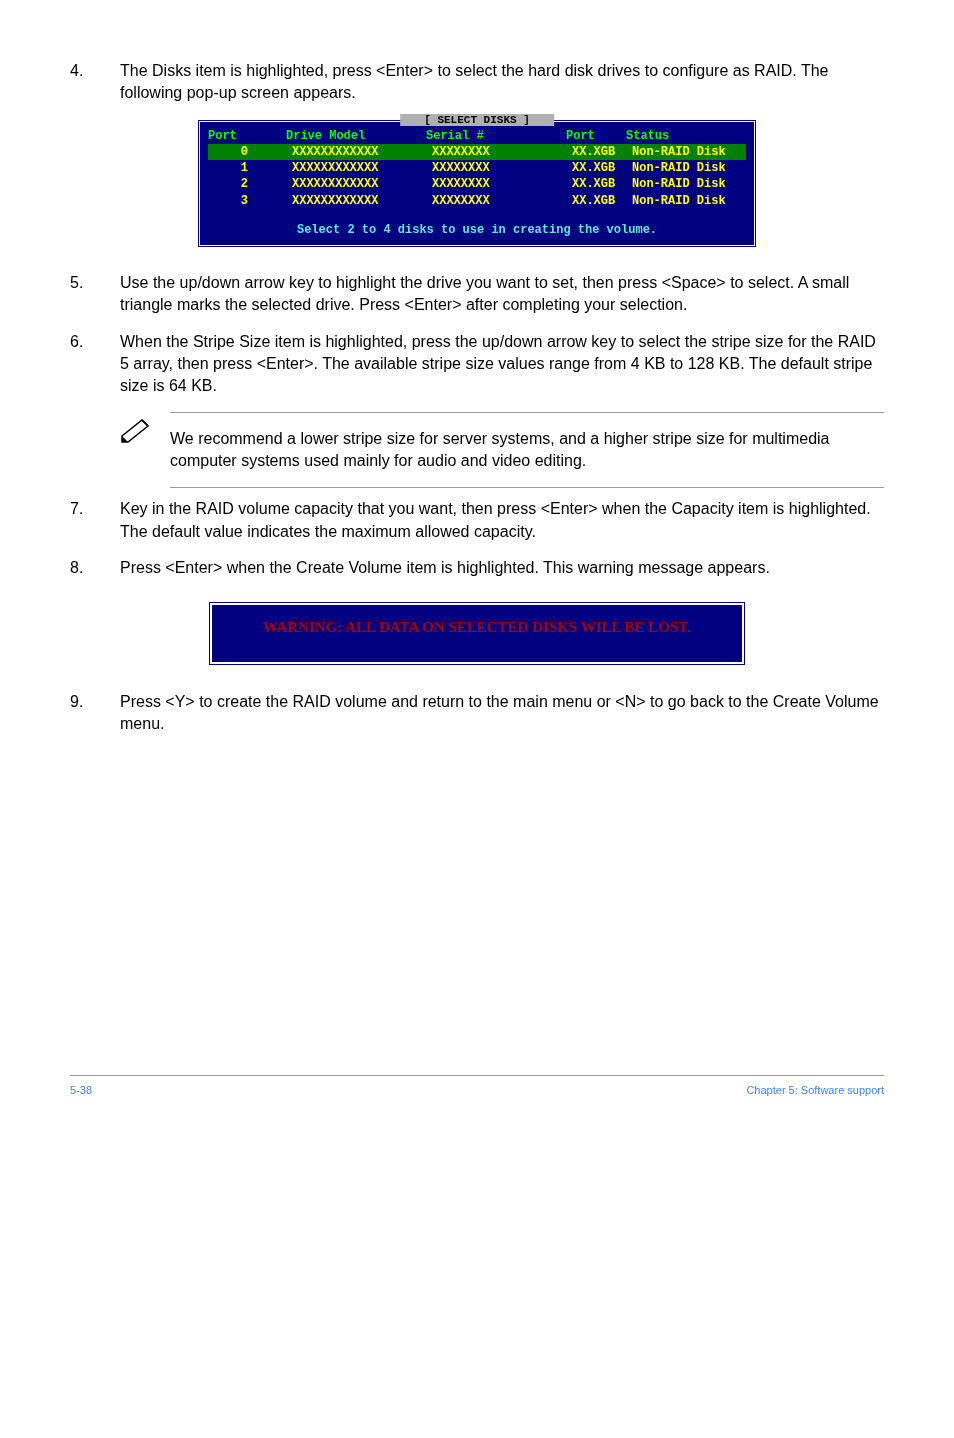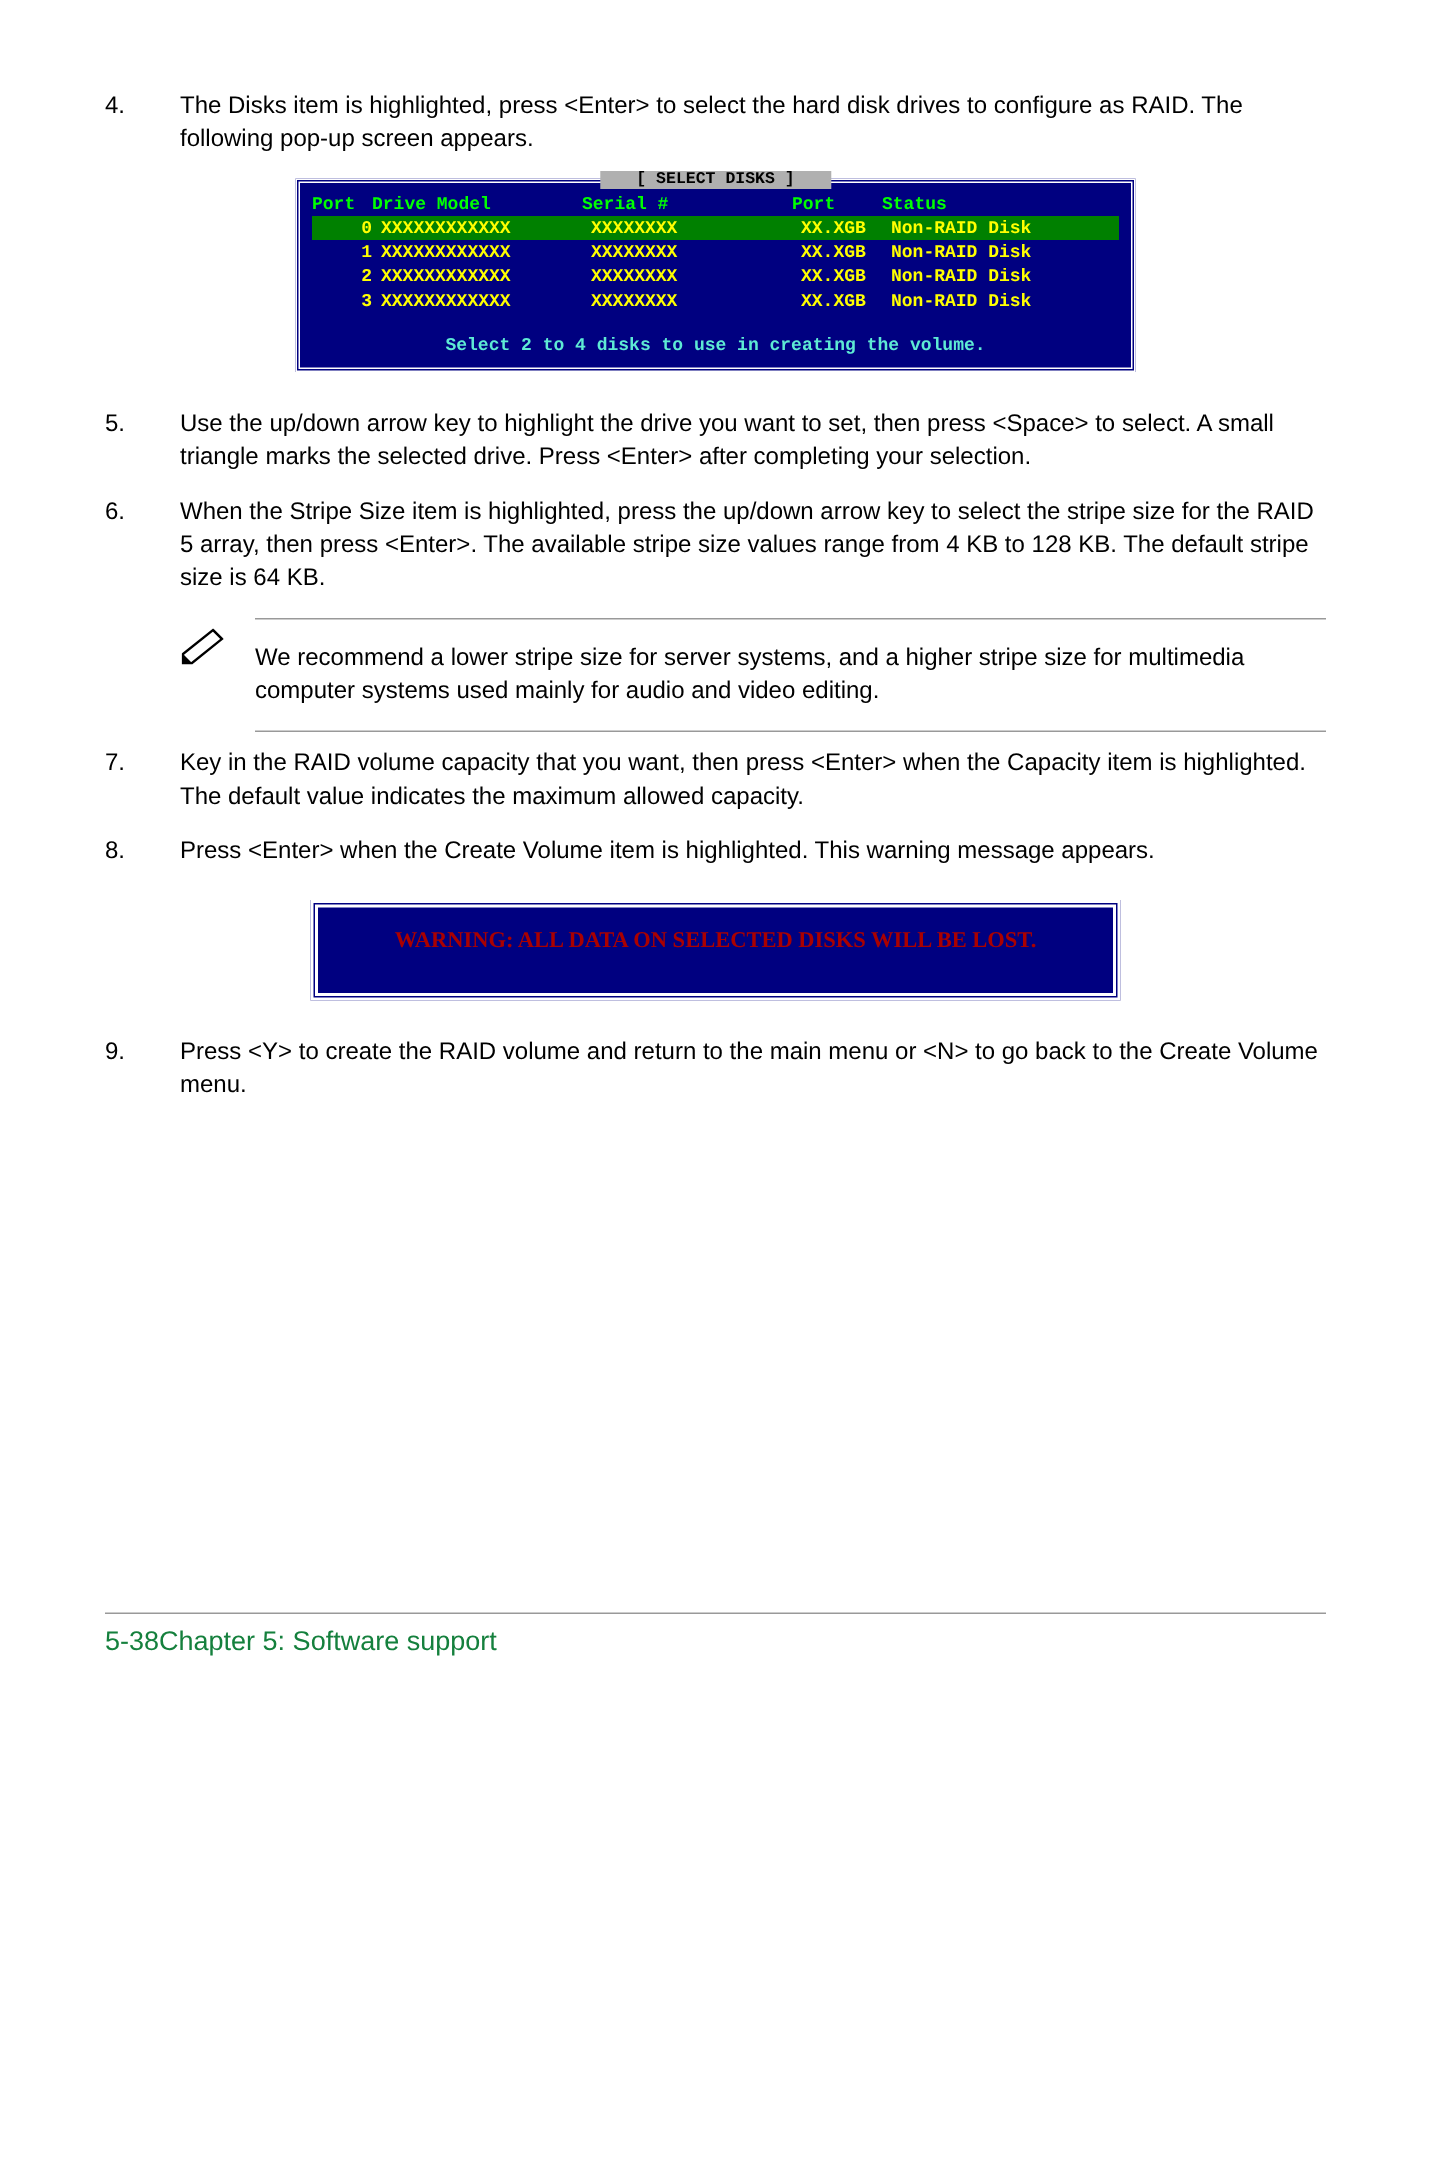--- a/index.html
+++ b/index.html
@@ -49,21 +49,21 @@
     font-weight: bold;
     padding: 0 24px;
     font-size: 11px;
   }
   .bios-row {
     display: flex;
     white-space: pre;
     line-height: 1.35;
   }
   .col-port  { width: 40px; }
-  .col-model { width: 140px; }
+  .col-model { width: 140px; margin-left: 38px; }
   .col-serial{ width: 140px; }
   .col-size  { width: 60px; }
   .col-status{ flex: 1; }
   .bios-header { color: #00ff00; font-weight: bold; }
   .bios-yellow { color: #ffff00; font-weight: bold; }
   .bios-highlight { background: #008000; }
   .bios-centered {
     text-align: center;
     color: #5eead4;
     font-weight: bold;
@@ -115,22 +115,23 @@
   .warning-box .prompt-line {
     color: #ffffff;
     font-weight: bold;
   }
 
   .page-footer {
     border-top: 1px solid #999;
     margin-top: 340px;
     padding-top: 8px;
     display: flex;
-    font-size: 18px;
-    color: #15803d;
+    justify-content: space-between;
+    font-size: 11px;
+    color: #3b82f6;
   }
 </style>
 </head>
 <body>
 
 <div class="page">
 
   <div class="step">
     <div class="step-num">4.</div>
     <div class="step-body">The Disks item is highlighted, press &lt;Enter&gt; to select the hard disk drives to configure as RAID. The following pop-up screen appears.</div>

